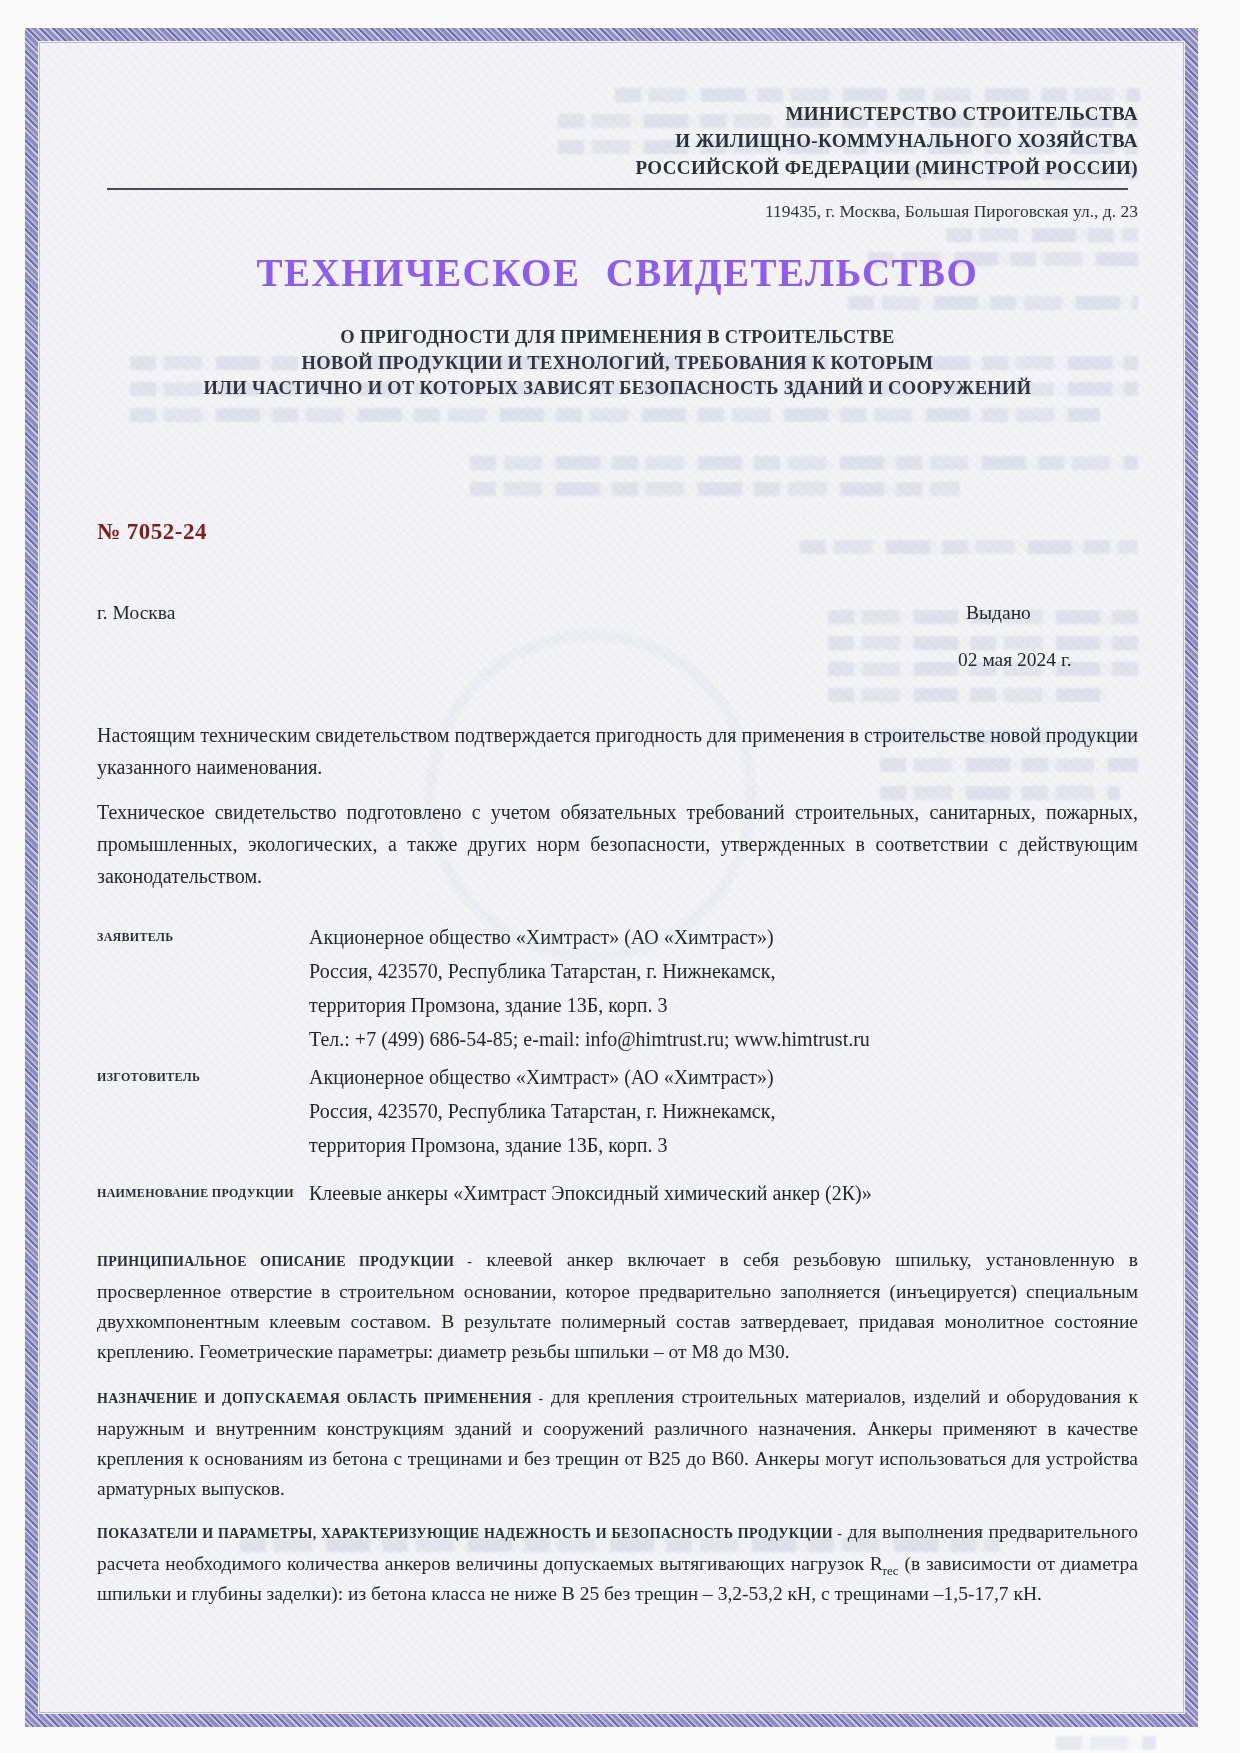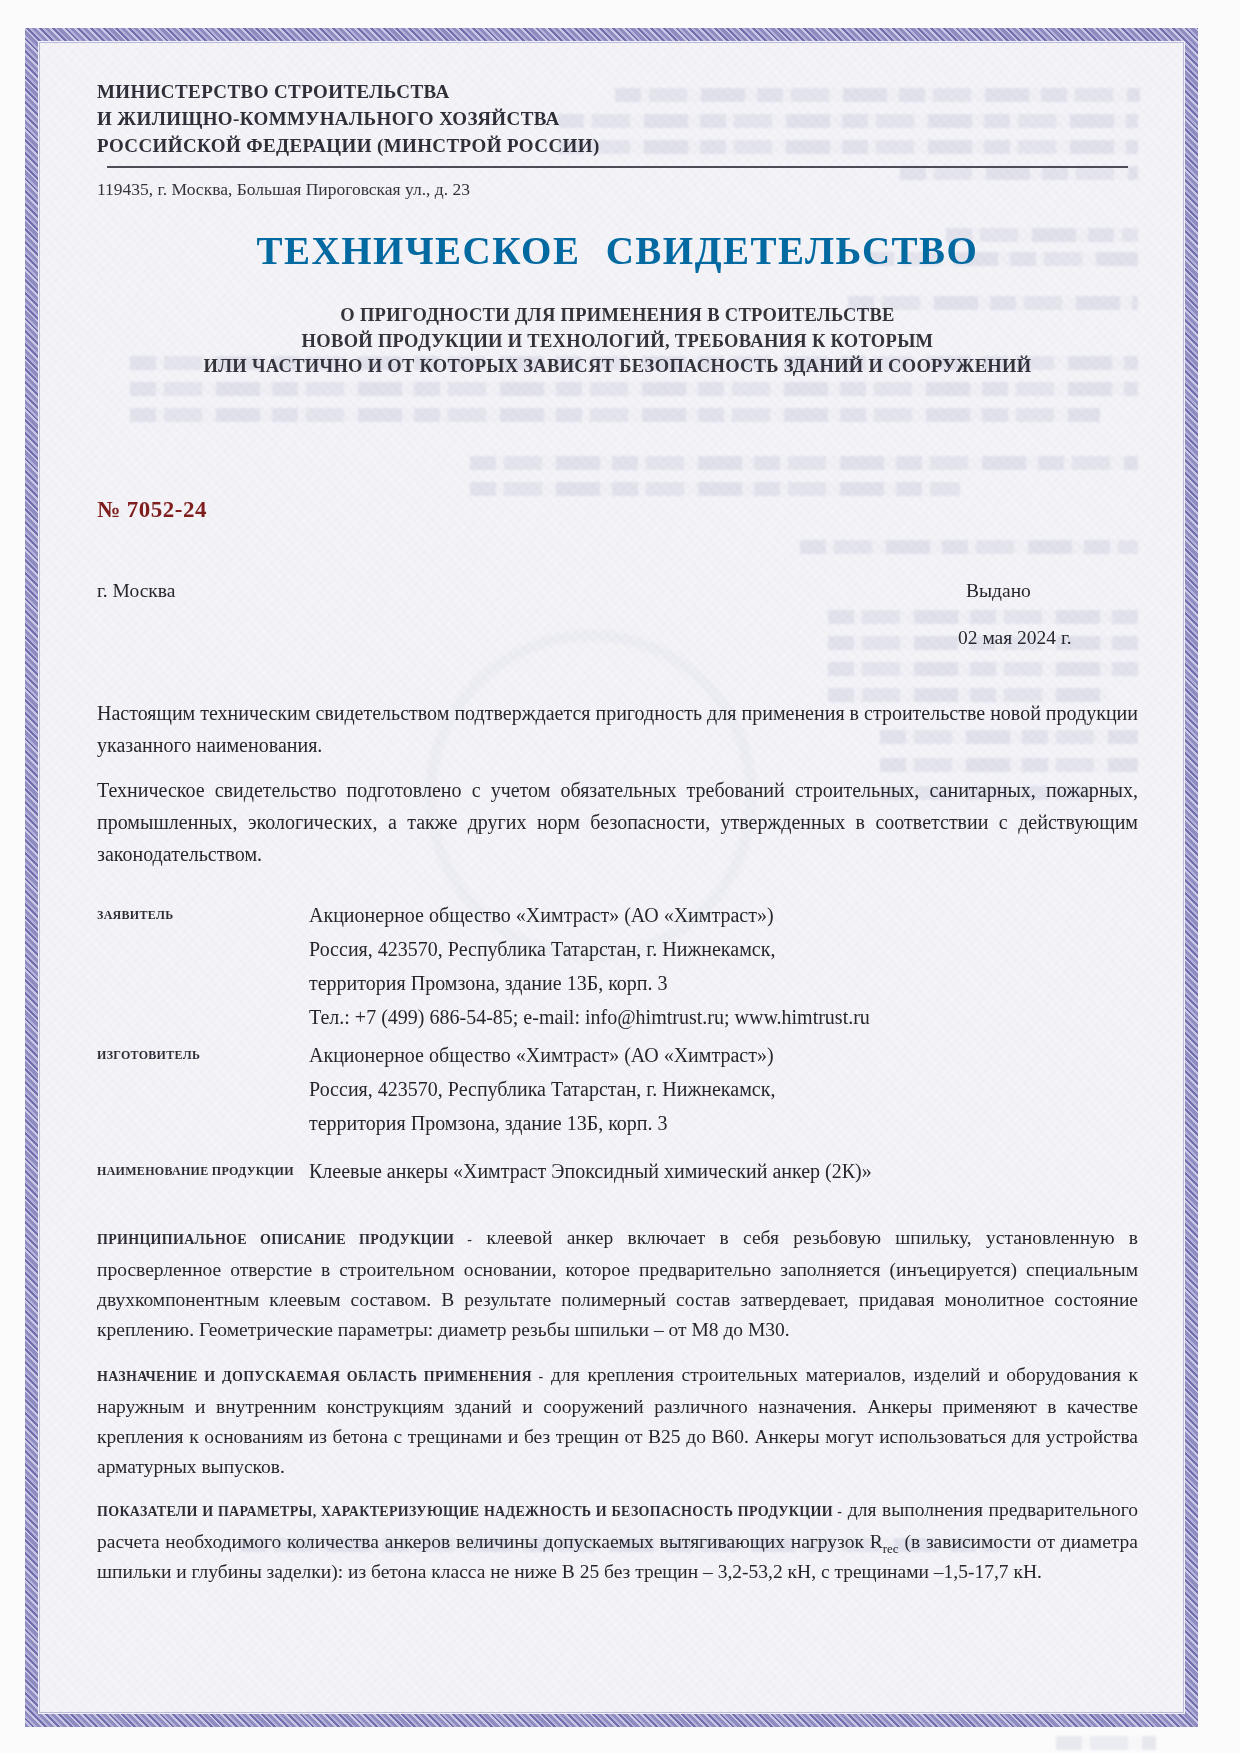--- a/index.html
+++ b/index.html
@@ -42,26 +42,26 @@
   }
   .gc{
     position:absolute; left:425px; top:630px; width:310px; height:310px;
     border-radius:50%; border:11px solid rgba(150,150,195,.07);
     filter:blur(2px); z-index:1;
   }
   .content{
     position:absolute; left:97px; top:0; width:1041px; z-index:2;
   }
   .ministry{
-    padding-top:78px; text-align:left;
+    padding-top:100px; text-align:right;
     font-weight:bold; font-size:19px; line-height:27px;
     letter-spacing:.4px; color:#2f2f3a;
   }
   .rule{ margin:7px auto 0; width:98%; border-top:2px solid #4c4c57; }
-  .address{ margin-top:9px; text-align:left; font-size:17.5px; line-height:24px; color:#33333d; }
+  .address{ margin-top:9px; text-align:right; font-size:17.5px; line-height:24px; color:#33333d; }
   .title{
     margin:26px 0 0; text-align:center; font-weight:bold;
     font-size:39px; line-height:48px; letter-spacing:1.5px; word-spacing:14px;
   }
   .subtitle{
     margin-top:28px; text-align:center; font-weight:bold;
     font-size:18.5px; line-height:25.5px; letter-spacing:.3px; color:#33333c;
   }
   .number{
     margin-top:115px; text-align:left; font-weight:bold;
@@ -136,21 +136,21 @@
     <div class="ministry">
       <div>МИНИСТЕРСТВО СТРОИТЕЛЬСТВА</div>
       <div>И ЖИЛИЩНО-КОММУНАЛЬНОГО ХОЗЯЙСТВА</div>
       <div>РОССИЙСКОЙ ФЕДЕРАЦИИ (МИНСТРОЙ РОССИИ)</div>
     </div>
 
     <div class="rule"></div>
 
     <div class="address">119435, г. Москва, Большая Пироговская ул., д. 23</div>
 
-    <h1 class="title" style="color:#0369a1;">ТЕХНИЧЕСКОЕ  СВИДЕТЕЛЬСТВО</h1>
+    <h1 class="title" style="color:#8b5cf6;">ТЕХНИЧЕСКОЕ  СВИДЕТЕЛЬСТВО</h1>
 
     <div class="subtitle">
       <div>О ПРИГОДНОСТИ ДЛЯ ПРИМЕНЕНИЯ В СТРОИТЕЛЬСТВЕ</div>
       <div>НОВОЙ ПРОДУКЦИИ И ТЕХНОЛОГИЙ, ТРЕБОВАНИЯ К КОТОРЫМ</div>
       <div>ИЛИ ЧАСТИЧНО И ОТ КОТОРЫХ ЗАВИСЯТ БЕЗОПАСНОСТЬ ЗДАНИЙ И СООРУЖЕНИЙ</div>
     </div>
 
     <div class="number">№ 7052-24</div>
 
     <div class="cityrow">

